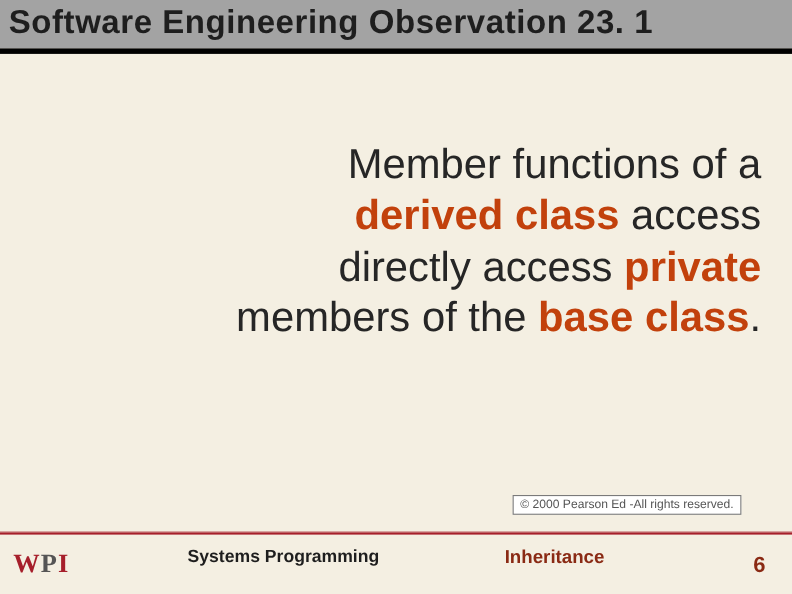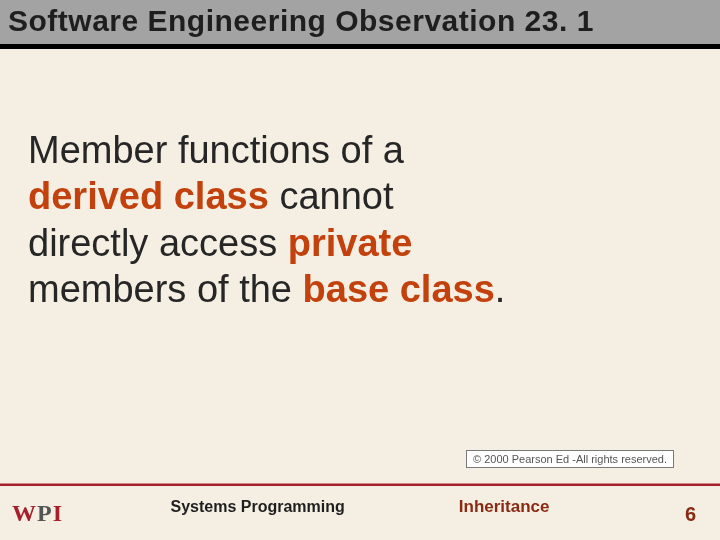--- a/index.html
+++ b/index.html
@@ -19,21 +19,21 @@
     color: #1e1e1e;
     letter-spacing: 0.5px;
   }
   .title-rule {
     height: 5px;
     background: #000;
     width: 100%;
   }
   .body-area {
     padding: 78px 28px 0 28px;
-    text-align: left;
+    text-align: right;
   }
   .body-text {
     font-size: 38px;
     line-height: 1.22;
     color: #262626;
     font-weight: normal;
   }
   .body-text .kw {
     font-weight: bold;
     color: #c2410c;
@@ -111,21 +111,21 @@
 <body>
 
 <div class="title-bar">
   <div class="title-text">Software Engineering Observation 23. 1</div>
 </div>
 <div class="title-rule"></div>
 
 <div class="body-area">
   <div class="body-text">
     <span>Member functions of a</span><br>
-    <span class="kw">derived class</span><span> cannot</span><br>
+    <span class="kw">derived class</span><span> access</span><br>
     <span>directly access </span><span class="kw">private</span><br>
     <span>members of the </span><span class="kw">base class</span><span>.</span>
   </div>
 </div>
 
 <div class="copyright-box">© 2000 Pearson Ed -All rights reserved.</div>
 
 <div class="footer-rule2"></div>
 <div class="footer">
   <div class="logo">

